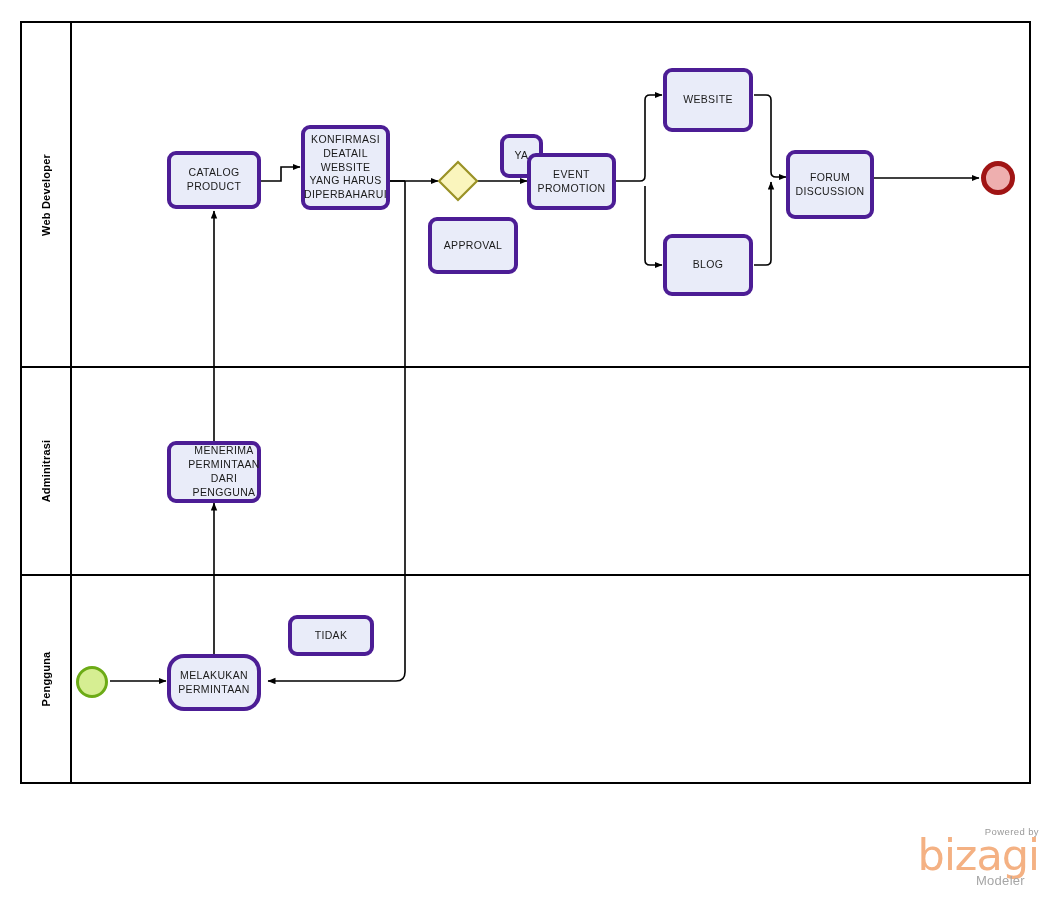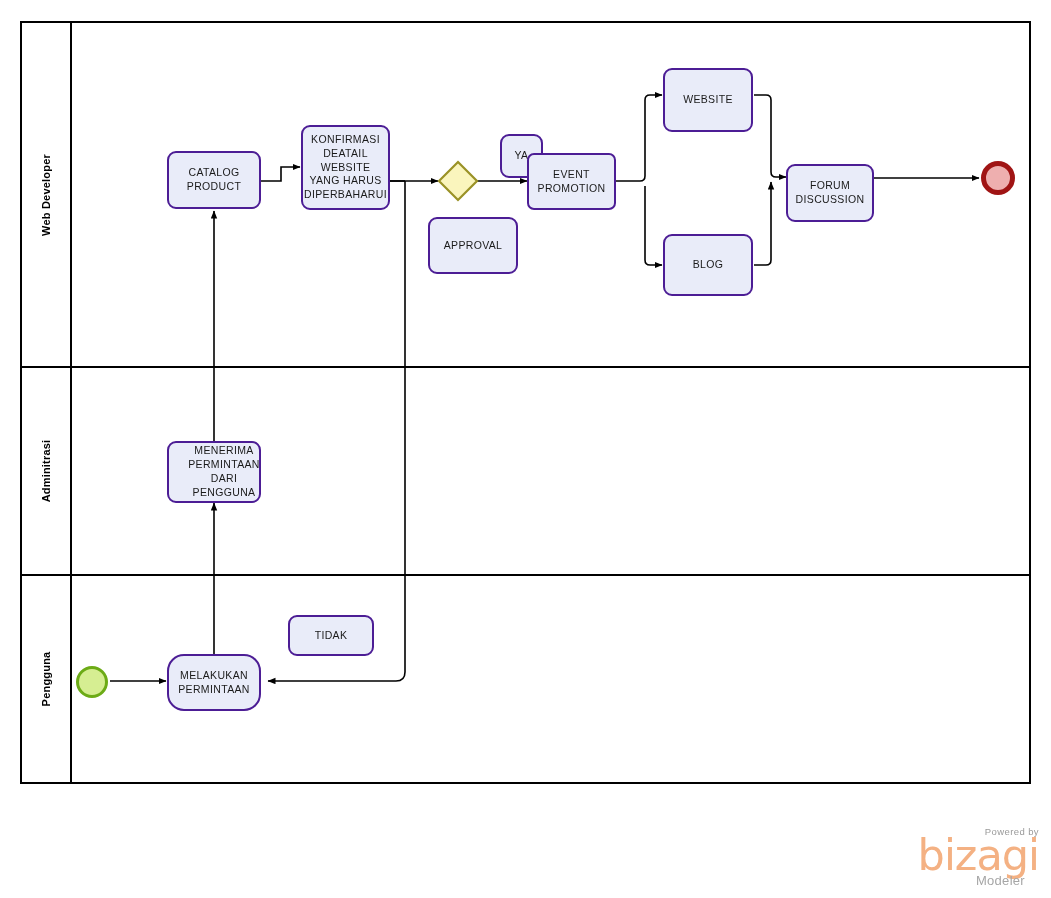--- a/index.html
+++ b/index.html
@@ -62,21 +62,21 @@
     color: #000000;
     letter-spacing: 0.2px;
     font-family: "Liberation Sans", sans-serif;
   }
 
   
   .task {
     position: absolute;
     box-sizing: border-box;
     background: #e9ecf9;
-    border: 2px solid #4c1d95;
+    border: 4px solid #4c1d95;
     border-radius: 9px;
     display: flex;
     align-items: center;
     justify-content: center;
     text-align: center;
     font-size: 10.5px;
     line-height: 1.33;
     color: #1a1a1a;
     letter-spacing: 0.35px;
     padding: 2px 4px;
@@ -216,33 +216,33 @@
   </div>
 
   <div class="task" style="left:500px; top:134px; width:43px; height:44px;">
     <span>YA</span>
   </div>
 
   <div class="task" style="left:428px; top:217px; width:90px; height:57px;">
     <span>APPROVAL</span>
   </div>
 
-  <div class="task" style="left:527px; top:153px; width:89px; height:57px;border-radius:7px;">
+  <div class="task" style="left:527px; top:153px; width:89px; height:57px;">
     <span>EVENT PROMOTION</span>
   </div>
 
   <div class="task" style="left:663px; top:68px; width:90px; height:64px;">
     <span>WEBSITE</span>
   </div>
 
   <div class="task" style="left:663px; top:234px; width:90px; height:62px;">
     <span>BLOG</span>
   </div>
 
-  <div class="task" style="left:786px; top:164px; width:88px; height:58px;">
+  <div class="task" style="left:786px; top:150px; width:88px; height:69px;">
     <span>FORUM DISCUSSION</span>
   </div>
 
   <div class="task" style="left:167px; top:441px; width:94px; height:62px;padding-left:24px;">
     <span>MENERIMA PERMINTAAN DARI PENGGUNA</span>
   </div>
 
   <div class="task" style="left:167px; top:654px; width:94px; height:57px;border-radius:17px;">
     <span>MELAKUKAN PERMINTAAN</span>
   </div>

